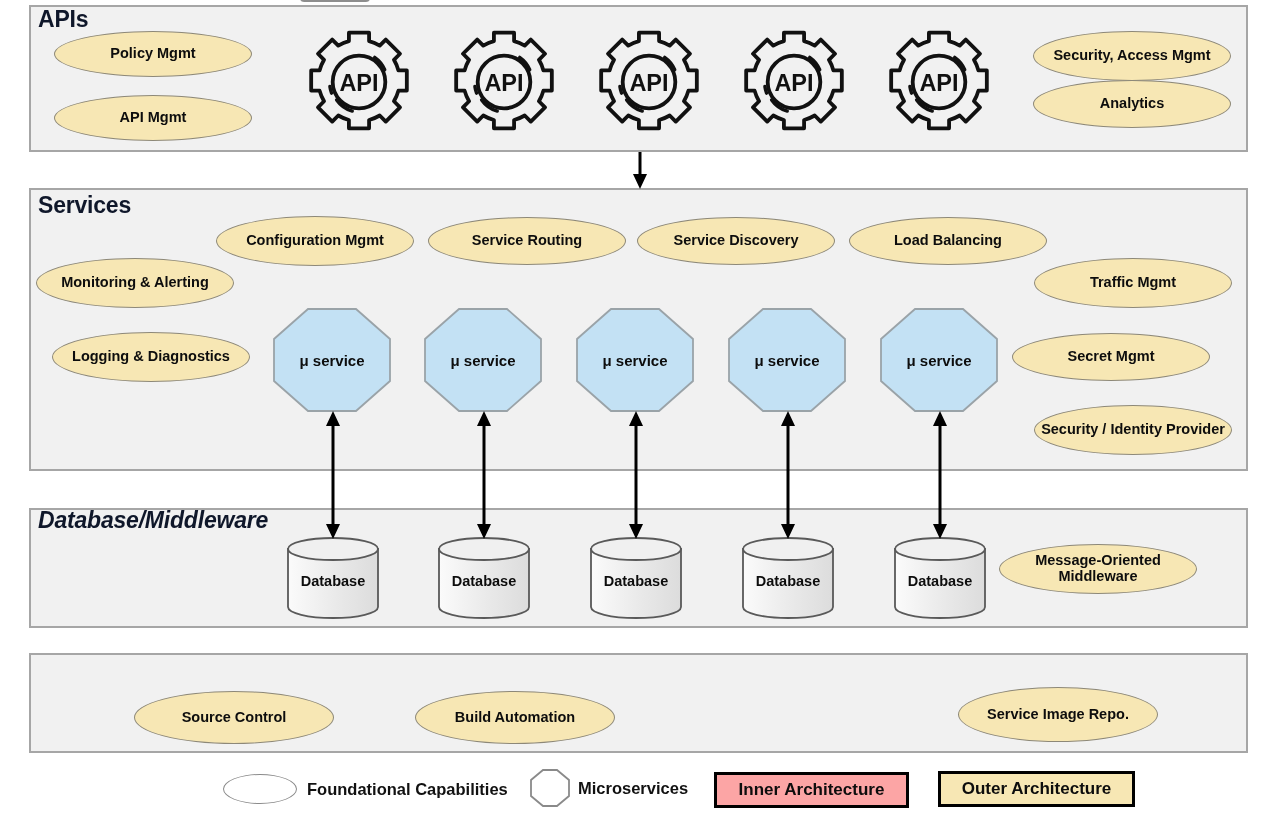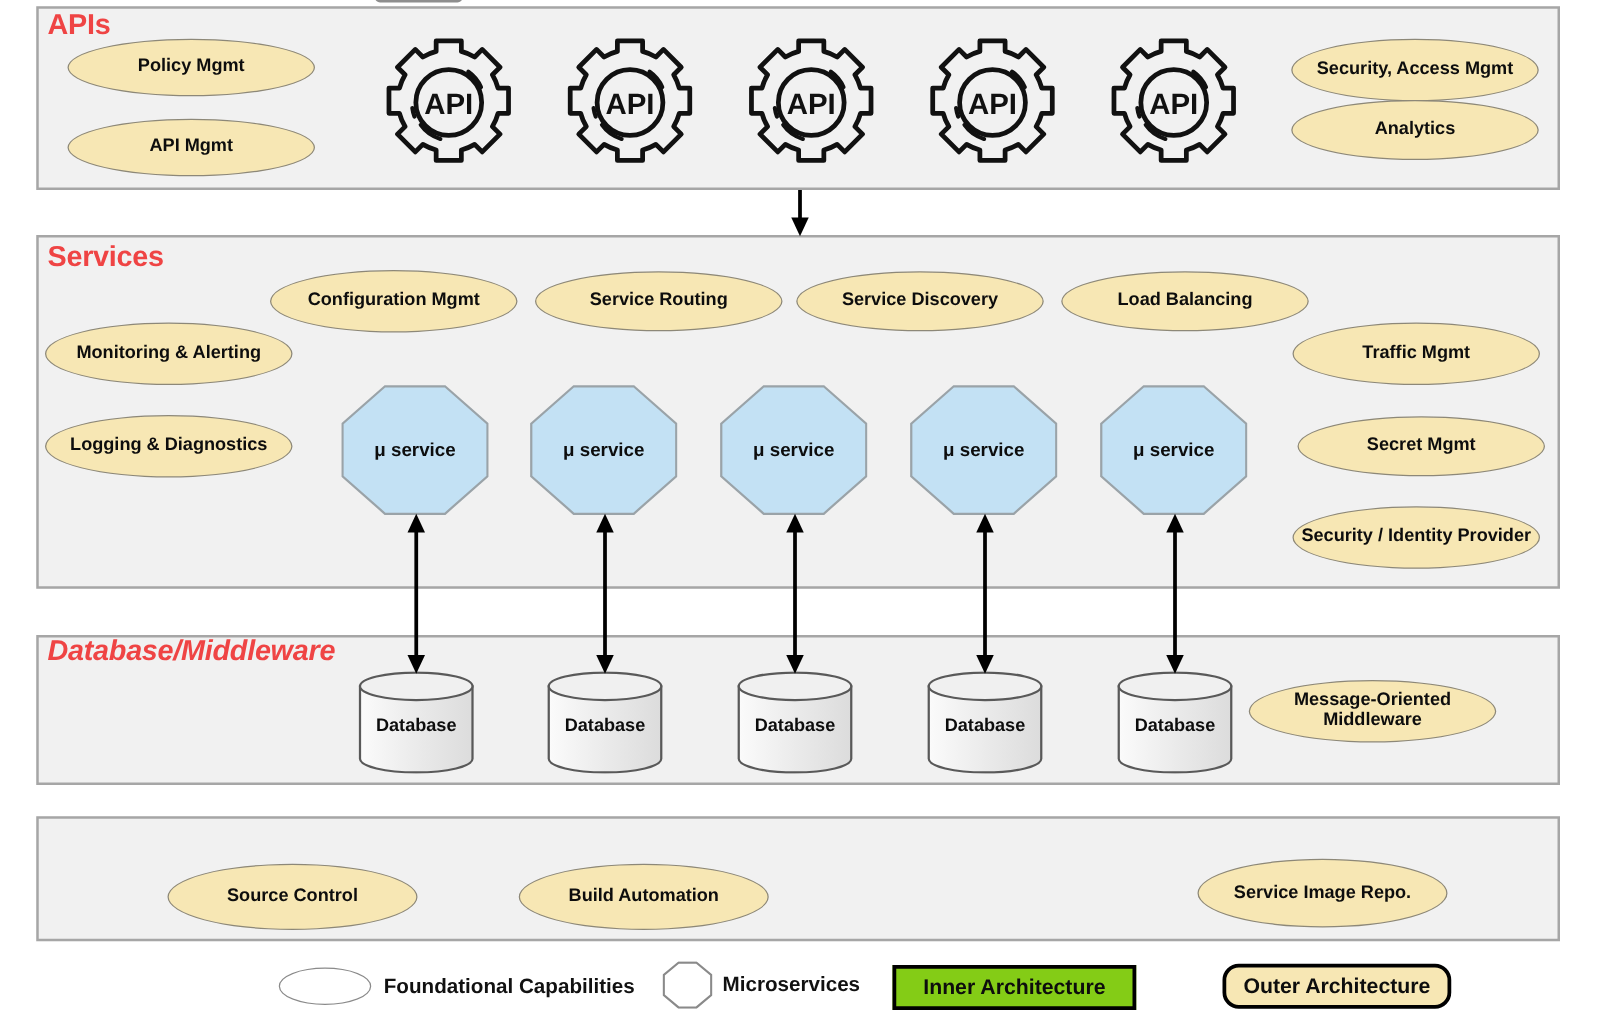--- a/index.html
+++ b/index.html
@@ -17,21 +17,21 @@
   .panel{
     position:absolute;
     background:#f1f1f1;
     border:2px solid #a6a6a6;
     box-sizing:border-box;
   }
   .panel-title{
     position:absolute;
     font-size:23px;
     font-weight:bold;
-    color:#ef4444;
+    color:#0f172a;
     letter-spacing:-0.2px;
     white-space:nowrap;
     z-index:6;
   }
 
   
   .cap{
     position:absolute;
     background:#f7e7b4;
     border:1.6px solid #8d8878;
@@ -84,21 +84,21 @@
   .legend-label{
     font-size:16.5px;font-weight:bold;color:#111111;white-space:nowrap;
   }
   .legend-box{
     position:absolute;
     border:3px solid #000000;
     display:flex;align-items:center;justify-content:center;
     font-size:17px;font-weight:bold;color:#0d0d0d;
     box-sizing:border-box;white-space:nowrap;
   }
-  .legend-box.inner{background:#84cc16;}
+  .legend-box.inner{background:#fca5a5;}
   .legend-box.outer{background:#f7e7b4;}
 
   .topcut{
     position:absolute;left:300px;top:-10px;width:70px;height:12px;
     background:#7a7a7a;border-radius:4px;opacity:.85;
   }
 </style>
 </head>
 <body>
 
@@ -193,28 +193,28 @@
   <div class="cap" style="left:637px;top:217px;width:198px;height:48px;">
     <span>Service Discovery</span>
   </div>
   <div class="cap" style="left:849px;top:217px;width:198px;height:48px;">
     <span>Load Balancing</span>
   </div>
 
   <div class="cap" style="left:36px;top:258px;width:198px;height:50px;">
     <span>Monitoring &amp; Alerting</span>
   </div>
-  <div class="cap" style="left:36px;top:332px;width:198px;height:50px;">
+  <div class="cap" style="left:52px;top:332px;width:198px;height:50px;">
     <span>Logging &amp; Diagnostics</span>
   </div>
 
   <div class="cap" style="left:1034px;top:258px;width:198px;height:50px;">
     <span>Traffic Mgmt</span>
   </div>
-  <div class="cap" style="left:1038px;top:333px;width:198px;height:48px;">
+  <div class="cap" style="left:1012px;top:333px;width:198px;height:48px;">
     <span>Secret Mgmt</span>
   </div>
   <div class="cap" style="left:1034px;top:405px;width:198px;height:50px;">
     <span>Security / Identity Provider</span>
   </div>
 
   <div class="msvc-wrap" style="left:273px;top:308px;">
     <svg width="118" height="104" viewBox="0 0 118 104">
       <polygon points="35,1 83,1 117,31 117,73 83,103 35,103 1,73 1,31" fill="#c3e1f4" stroke="#9aa3a8" stroke-width="1.8"></polygon>
     </svg>
@@ -355,18 +355,18 @@
         <svg width="40" height="38" viewBox="0 0 40 38">
           <polygon points="13,1 27,1 39,11 39,27 27,37 13,37 1,27 1,11" fill="#ffffff" stroke="#8a8a8a" stroke-width="1.8"></polygon>
         </svg>
       </span>
       <span class="legend-label" style="margin-left:8px;">Microservices</span>
     </div>
 
     <div class="legend-box inner" style="left:673px;top:4px;width:195px;height:36px;">
       <span>Inner Architecture</span>
     </div>
-    <div class="legend-box outer" style="left:937px;top:3px;width:183px;height:36px;border-radius:13px;">
+    <div class="legend-box outer" style="left:897px;top:3px;width:197px;height:36px;">
       <span>Outer Architecture</span>
     </div>
   </div>
 
 </div>
 
 </body></html>

